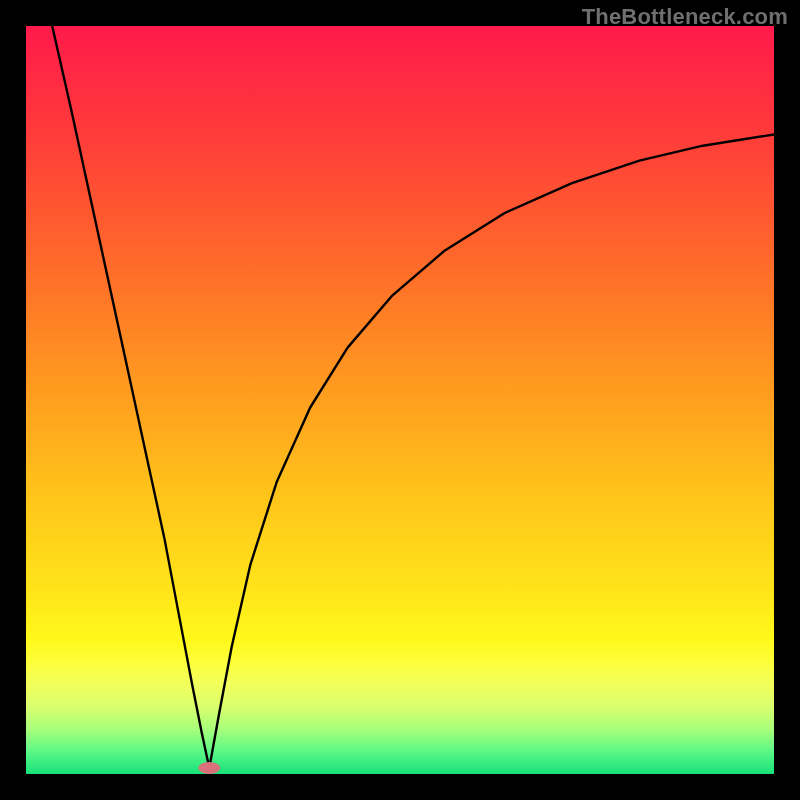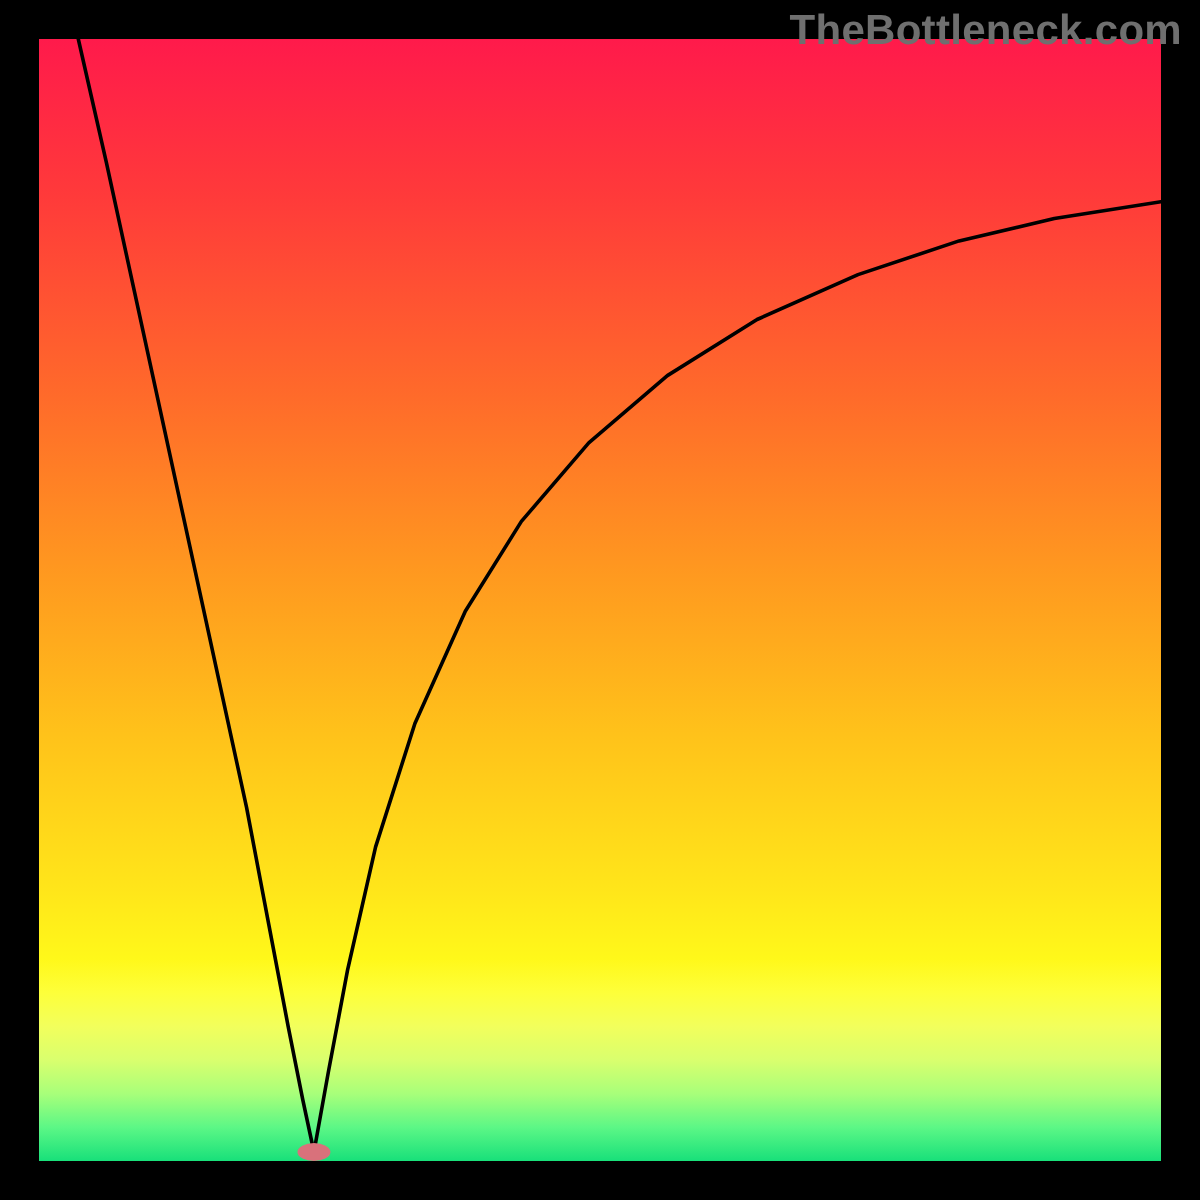--- a/index.html
+++ b/index.html
@@ -32,21 +32,21 @@
   }
   .gradient {
     position: absolute;
     left: 0; top: 0; right: 0; bottom: 0;
   }
   .watermark {
     position: absolute;
     top: 4px;
     right: 12px;
     font-family: Arial, Helvetica, sans-serif;
-    font-size: 28px;
+    font-size: 22px;
     font-weight: bold;
     color: #6f6f6f;
     letter-spacing: 0.2px;
     user-select: none;
   }
   svg {
     position: absolute;
     left: 0; top: 0;
     width: 748px;
     height: 748px;

